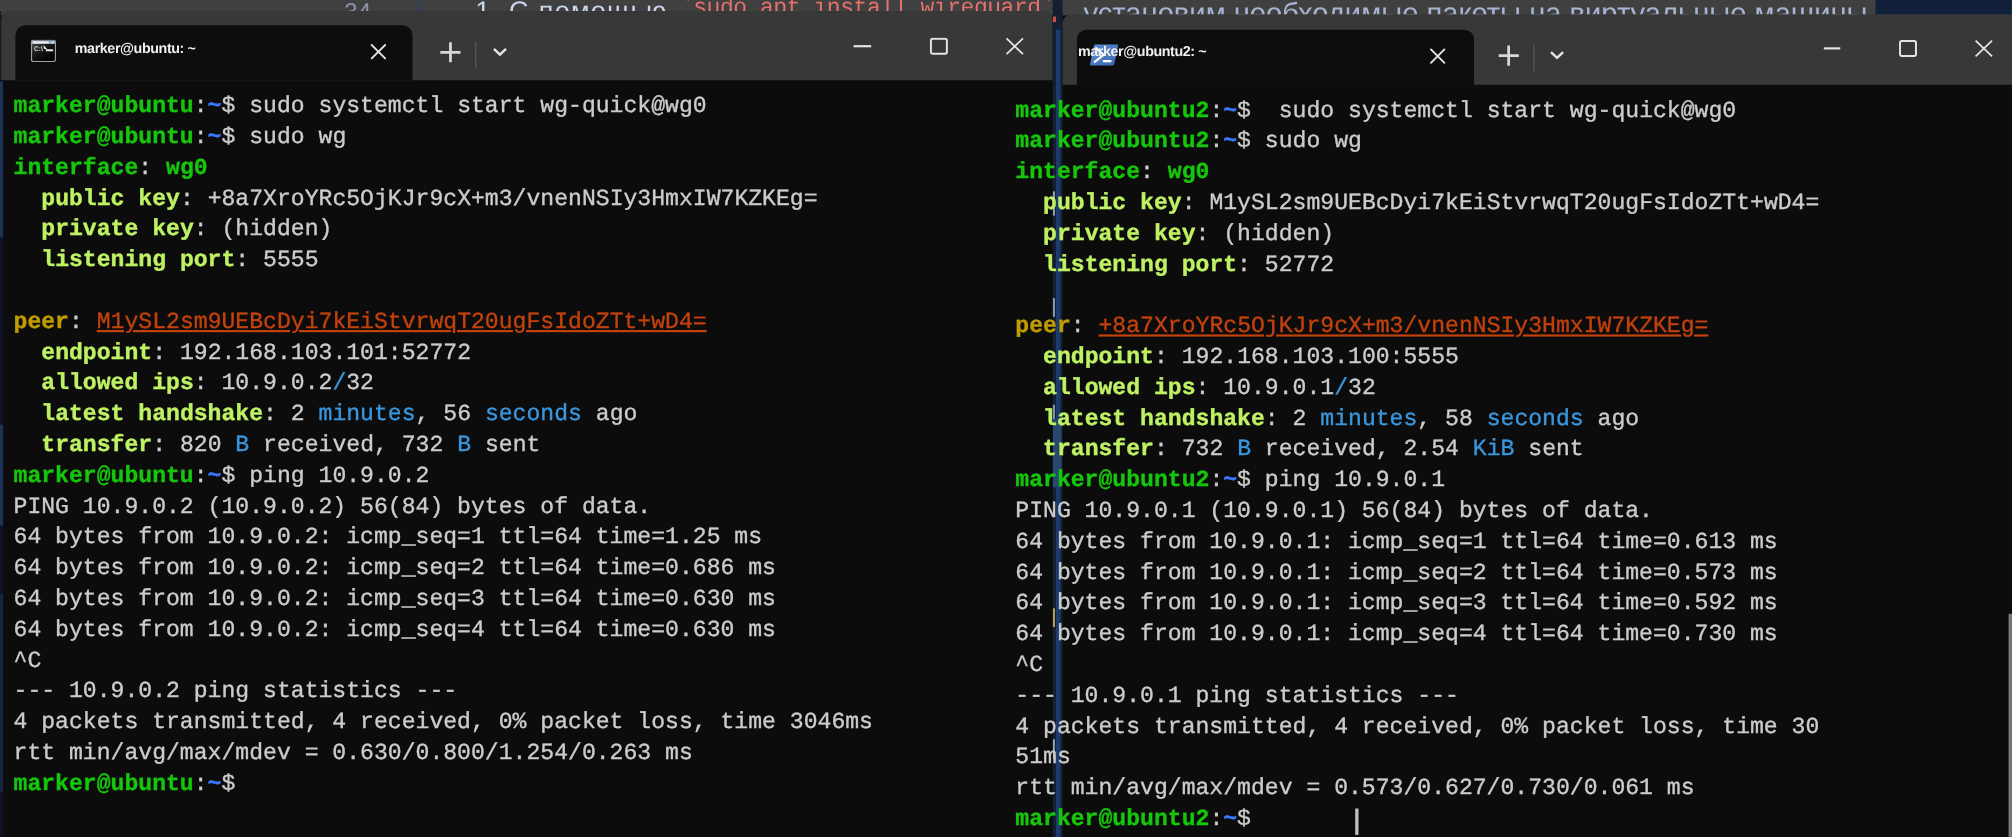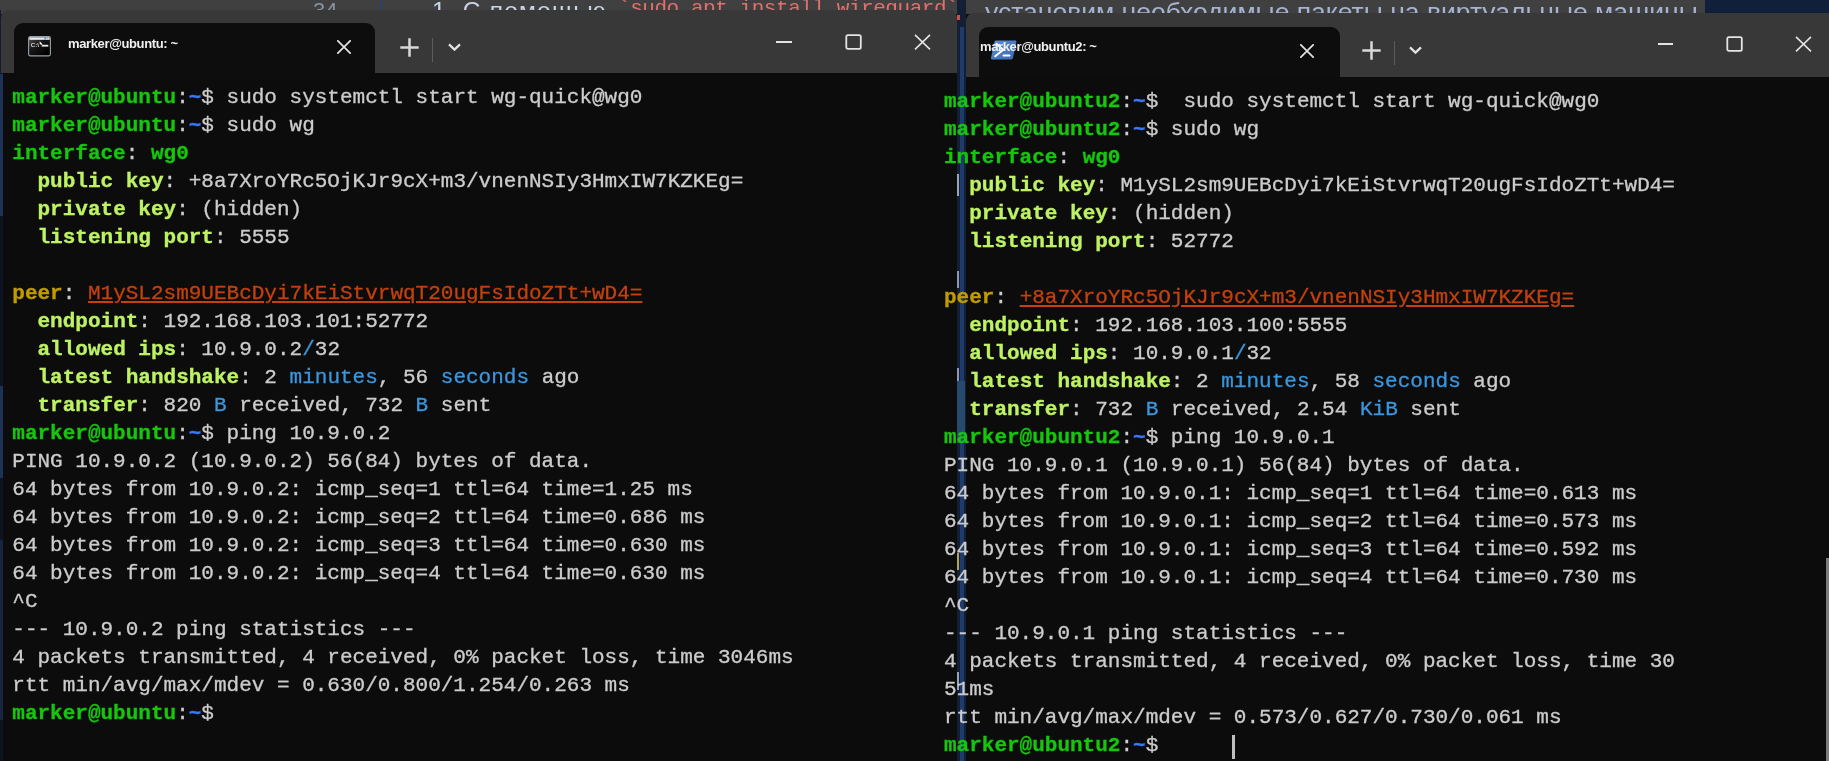--- a/index.html
+++ b/index.html
@@ -142,21 +142,21 @@
 </svg>
 
 <div class="abs" style="left:1657.8px;top:42.7px;width:15.5px;height:2.2px;background:#e4e4e4;"></div>
 <svg class="abs" style="left:1726px;top:36px;" width="17" height="16" viewBox="0 0 17 16">
   <rect x="1.3" y="1.2" width="14.5" height="13.7" rx="1.6" fill="none" stroke="#e4e4e4" stroke-width="1.8"></rect>
 </svg>
 <svg class="abs" style="left:1795px;top:36px;" width="17" height="16" viewBox="0 0 17 16">
   <path d="M1 0.9 L16 15.3 M16 0.9 L1 15.3" stroke="#e4e4e4" stroke-width="1.6"></path>
 </svg>
 
-<pre id="R" style="left:944px;top:88.2px;"><span class="g">marker@ubuntu2</span>:<span class="bl">~</span>$  sudo systemctl start wg-quick@wg0
+<pre id="R" style="left:923px;top:88.2px;"><span class="g">marker@ubuntu2</span>:<span class="bl">~</span>$  sudo systemctl start wg-quick@wg0
 <span class="g">marker@ubuntu2</span>:<span class="bl">~</span>$ sudo wg
 <span class="g">interface</span>: <span class="g">wg0</span>
   <span class="w">public key</span>: M1ySL2sm9UEBcDyi7kEiStvrwqT20ugFsIdoZTt+wD4=
   <span class="w">private key</span>: (hidden)
   <span class="w">listening port</span>: 52772
 
 <span class="yb">peer</span>: <span class="y">+8a7XroYRc5OjKJr9cX+m3/vnenNSIy3HmxIW7KZKEg=</span>
   <span class="w">endpoint</span>: 192.168.103.100:5555
   <span class="w">allowed ips</span>: 10.9.0.1<span class="c">/</span>32
   <span class="w">latest handshake</span>: 2 <span class="c">minutes</span>, 58 <span class="c">seconds</span> ago

